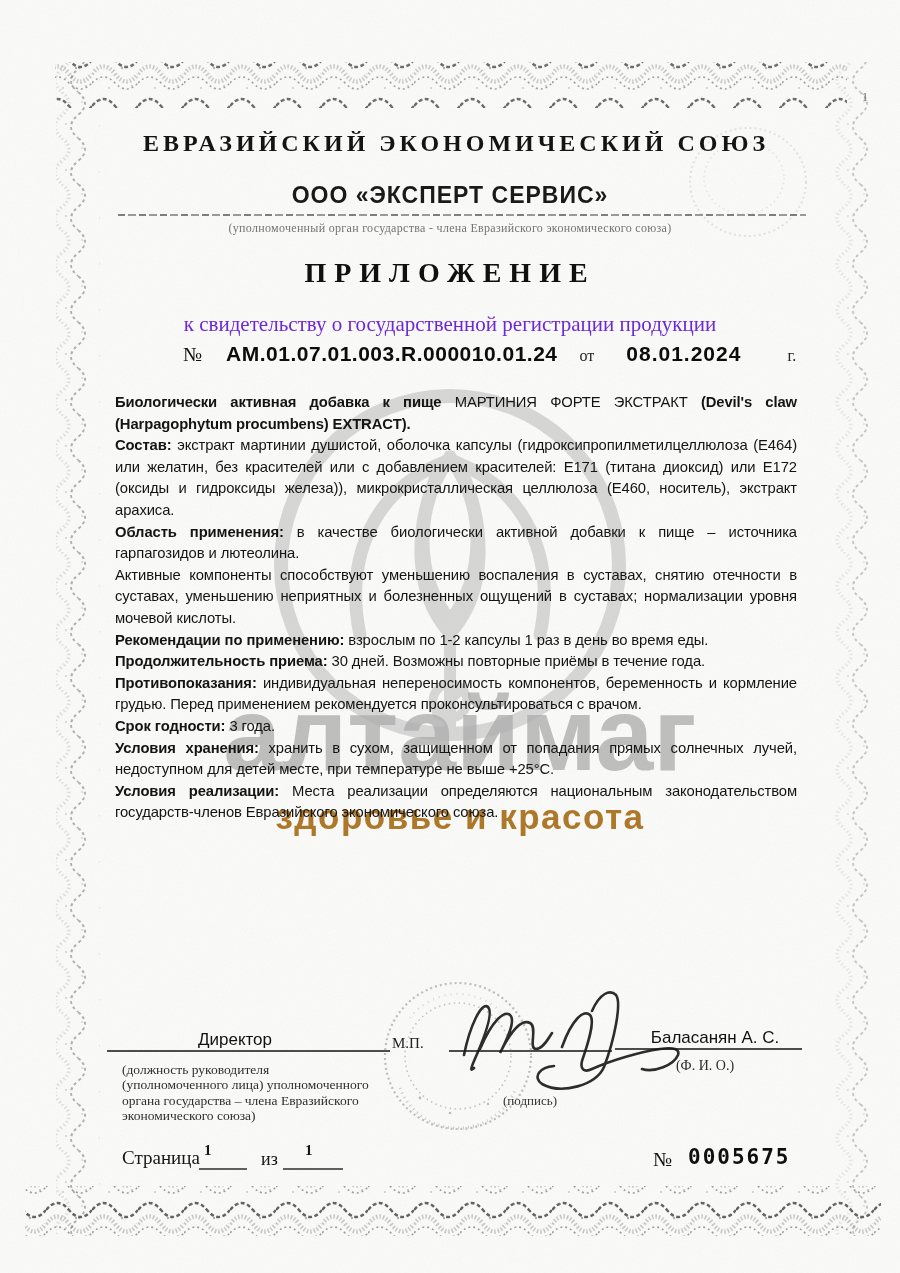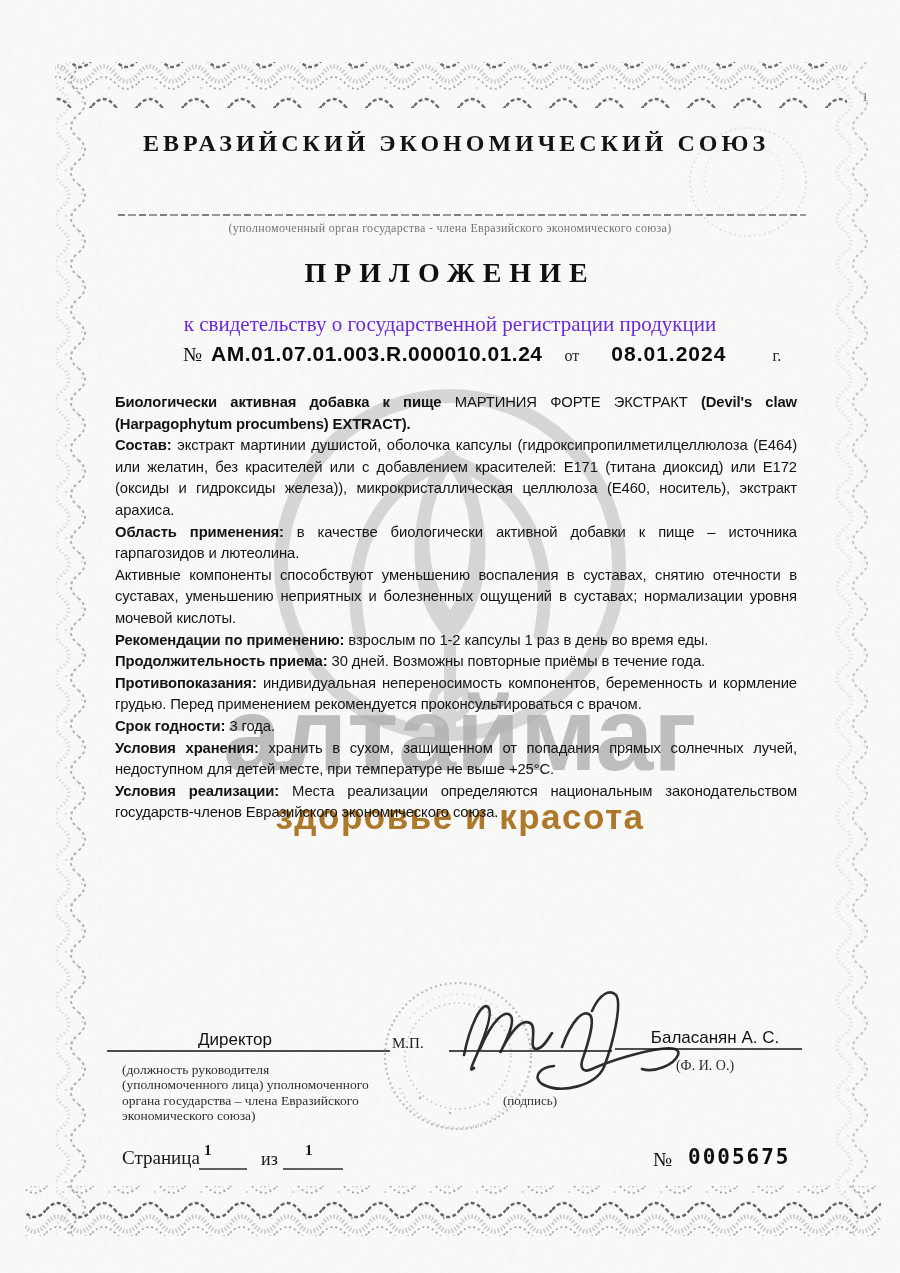--- a/index.html
+++ b/index.html
@@ -38,21 +38,21 @@
     letter-spacing:8px;color:#101010;
   }
   .doc-subtitle{
     left:0;top:298px;width:900px;text-align:center;
     font-family:"Liberation Serif",serif;font-size:21px;color:#6d28d9;margin-top:14px;
   }
   .number-line{
     left:183px;top:342px;display:flex;align-items:baseline;white-space:nowrap;
   }
   .number-line .no-sign{font-family:"Liberation Serif",serif;font-size:20px;color:#111;}
-  .number-line .reg-number{font-size:21px;font-weight:700;letter-spacing:.5px;margin-left:9px;color:#0d0d0d;}
+  .number-line .reg-number{font-size:21px;font-weight:700;letter-spacing:.5px;margin-left:24px;color:#0d0d0d;}
   .number-line .ot{font-family:"Liberation Serif",serif;font-size:16px;margin-left:22px;color:#222;}
   .number-line .reg-date{font-size:21px;font-weight:700;letter-spacing:1px;margin-left:32px;color:#0d0d0d;}
   .number-line .g{font-family:"Liberation Serif",serif;font-size:16px;margin-left:46px;color:#222;}
   
   .body-text{
     left:115px;top:392px;width:682px;
     font-size:14.8px;line-height:21.6px;letter-spacing:-.1px;
     text-align:justify;color:#141414;z-index:3;
   }
   .body-text p{margin:0;}
@@ -147,20 +147,21 @@
         <path d="M188,240 L188,344" stroke-width="12"></path>
         <circle cx="188" cy="316" r="17" stroke-width="9"></circle>
         <path d="M175,329 L201,303" stroke-width="9"></path>
       </g>
     </svg>
     <div class="abs wm-brand">алтаймаг</div>
     <div class="abs wm-tagline">здоровье и красота</div>
   </div>
 
   <div class="abs union-title">ЕВРАЗИЙСКИЙ  ЭКОНОМИЧЕСКИЙ  СОЮЗ</div>
+  <div class="abs org-name">ООО «ЭКСПЕРТ СЕРВИС»</div>
   <div class="abs header-separator"></div>
   <div class="abs org-caption">(уполномоченный орган государства - члена Евразийского экономического союза)</div>
   <div class="abs corner-mark">1</div>
 
   <div class="abs doc-title">ПРИЛОЖЕНИЕ</div>
   <div class="abs doc-subtitle">к свидетельству о государственной регистрации продукции</div>
   <div class="abs number-line">
     <span class="no-sign">№</span>
     <span class="reg-number">АМ.01.07.01.003.R.000010.01.24</span>
     <span class="ot">от</span>

